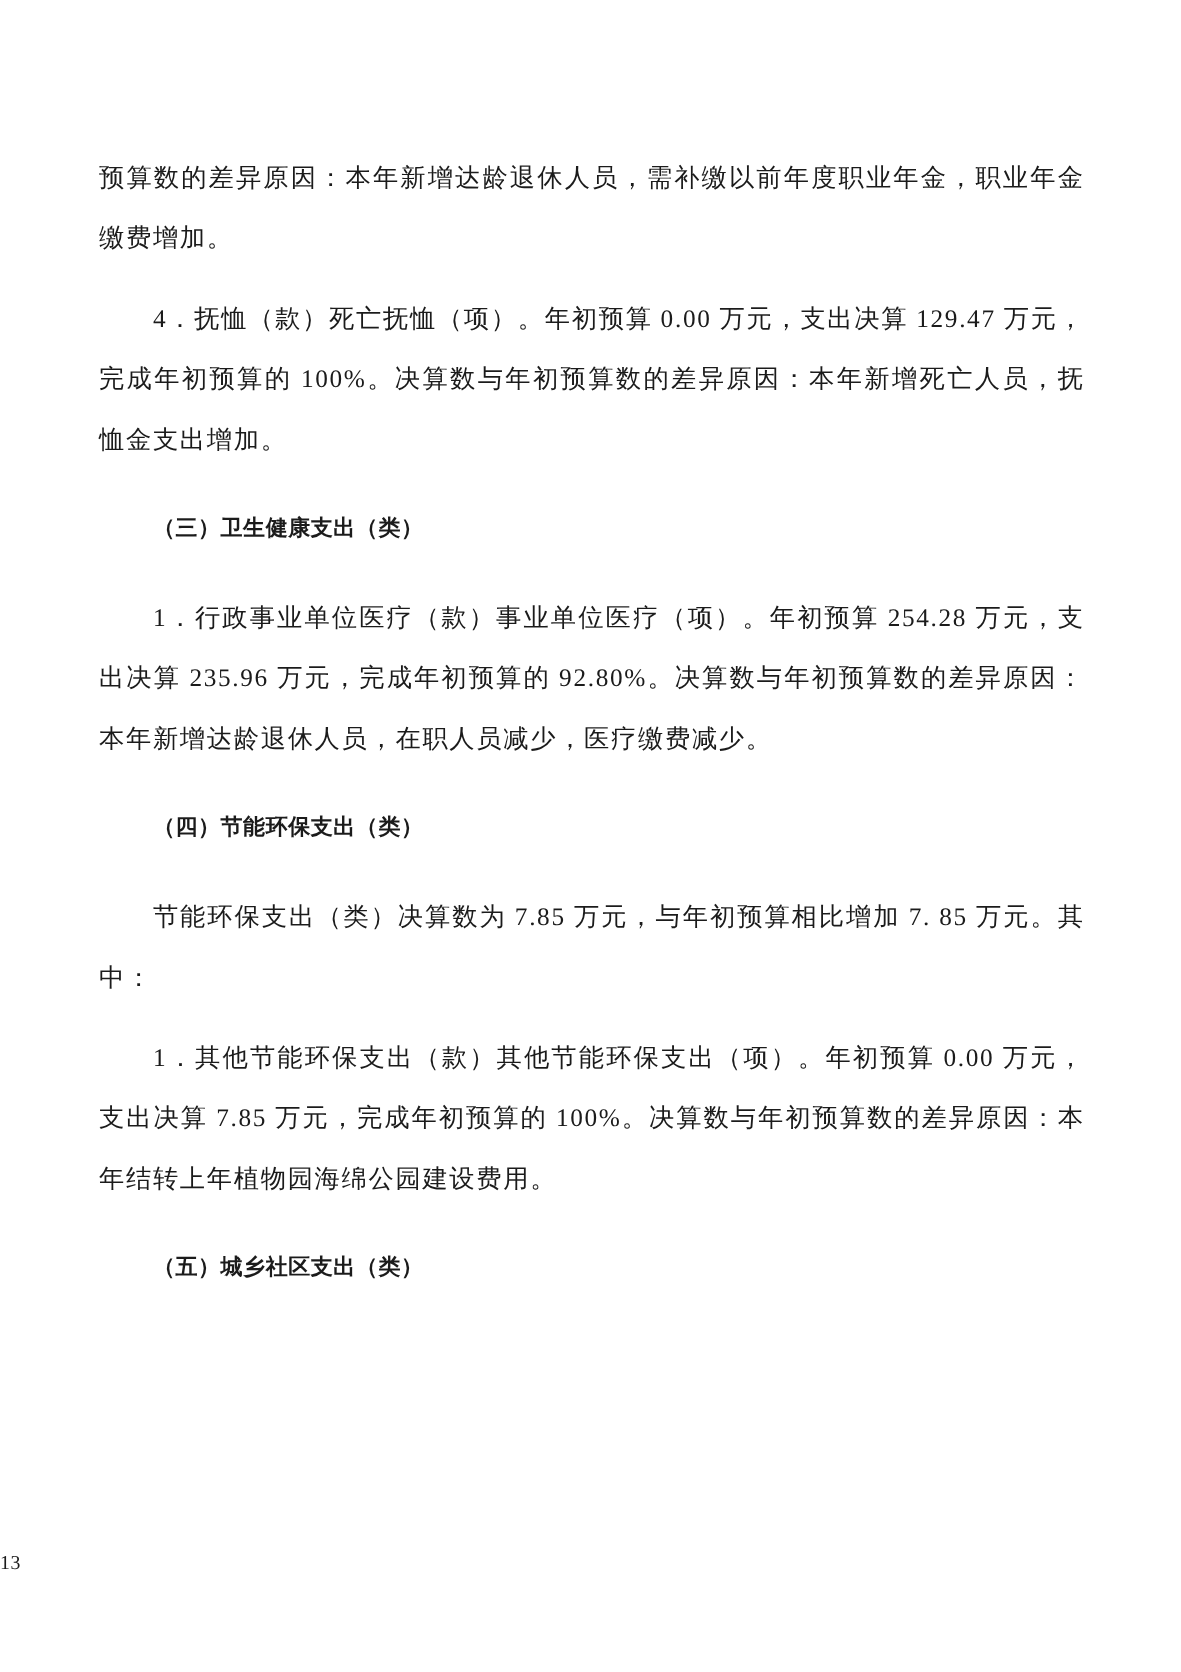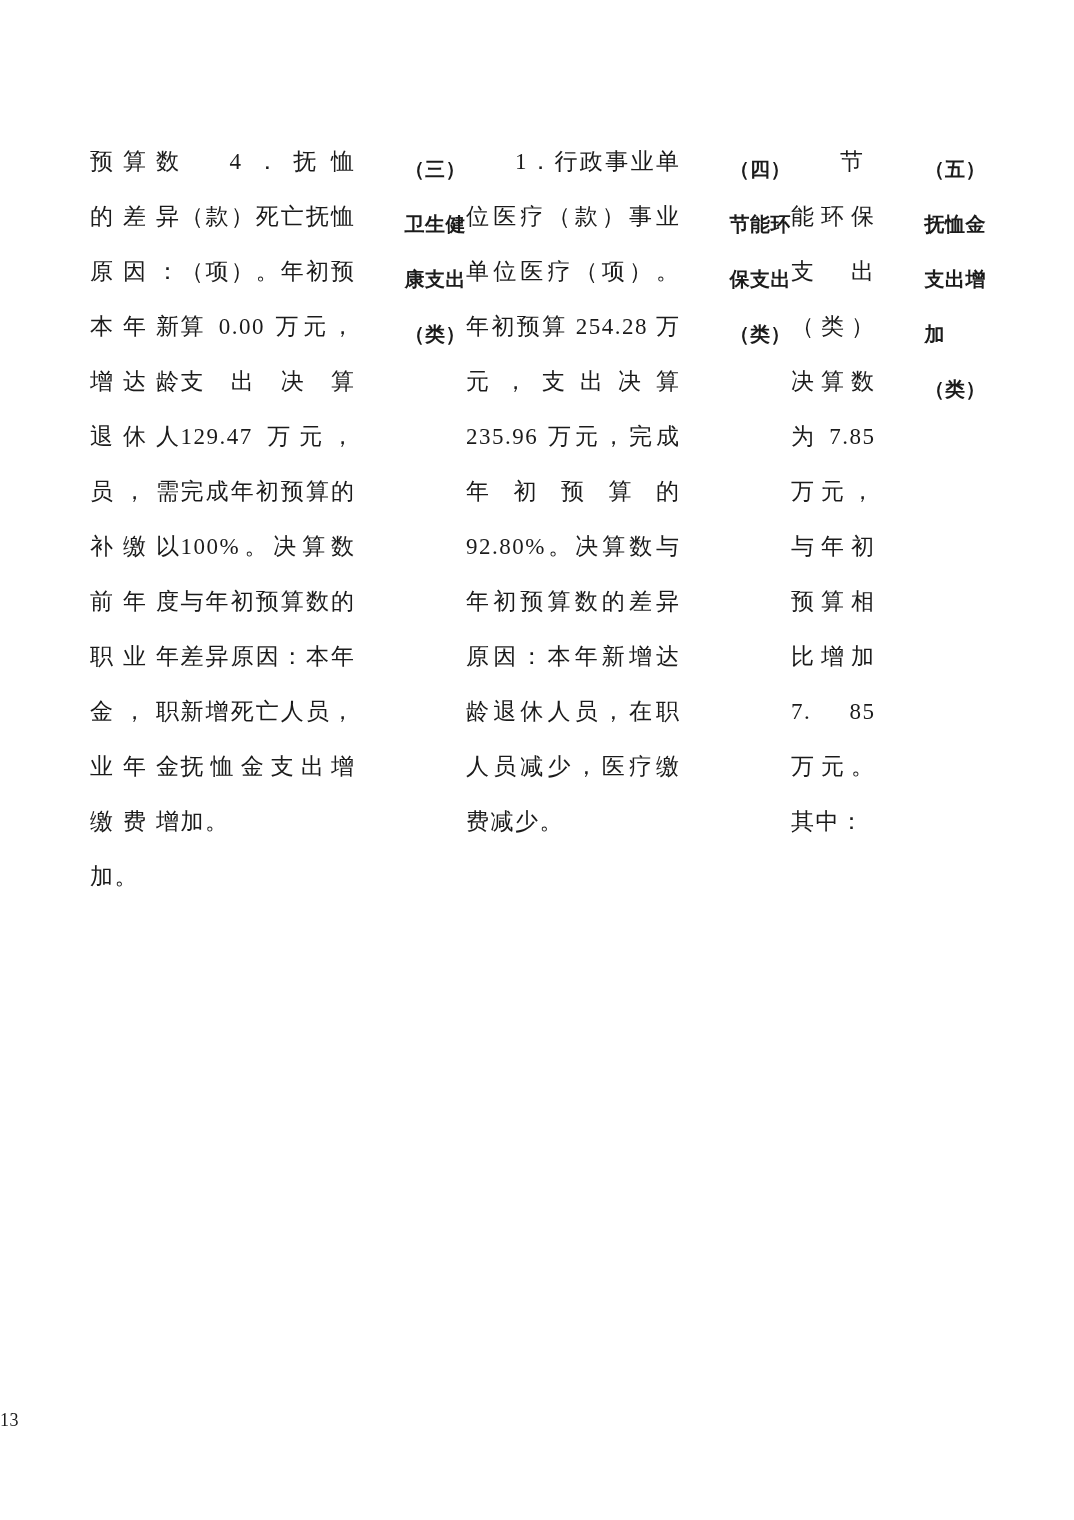--- a/index.html
+++ b/index.html
@@ -15,21 +15,21 @@
     overflow: hidden;
     font-family: "Liberation Serif", "DejaVu Serif", serif;
     color: #1b1b1b;
   }
   .content {
     position: absolute;
     left: 90px;
     top: 134px;
     width: 896px;
     display: flex;
-    flex-direction: row;
+    flex-direction: column;
   }
   .para {
     margin: 0 0 18px 0;
     font-size: 23px;
     line-height: 55px;
     letter-spacing: 1.5px;
     text-align: justify;
     text-justify: inter-character;
   }
   .para.indent {
@@ -65,19 +65,20 @@
 
     <h2 class="heading">（三）卫生健康支出（类）</h2>
 
 
     <p class="para indent">1．行政事业单位医疗（款）事业单位医疗（项）。年初预算 254.28 万元，支出决算 235.96 万元，完成年初预算的 92.80%。决算数与年初预算数的差异原因：本年新增达龄退休人员，在职人员减少，医疗缴费减少。</p>
 
     <h2 class="heading">（四）节能环保支出（类）</h2>
 
     <p class="para indent">节能环保支出（类）决算数为 7.85 万元，与年初预算相比增加 7. 85 万元。其中：</p>
 
+    <p class="para indent">1．其他节能环保支出（款）其他节能环保支出（项）。年初预算 0.00 万元，支出决算 7.85 万元，完成年初预算的 100%。决算数与年初预算数的差异原因：本年结转上年植物园海绵公园建设费用。</p>
 
-    <h2 class="heading">（五）抚恤金支出增加（类）</h2>
+    <h2 class="heading">（五）城乡社区支出（类）</h2>
 
   </div>
 
   <div class="page-number">13</div>
 </div>
 
 </body></html>

